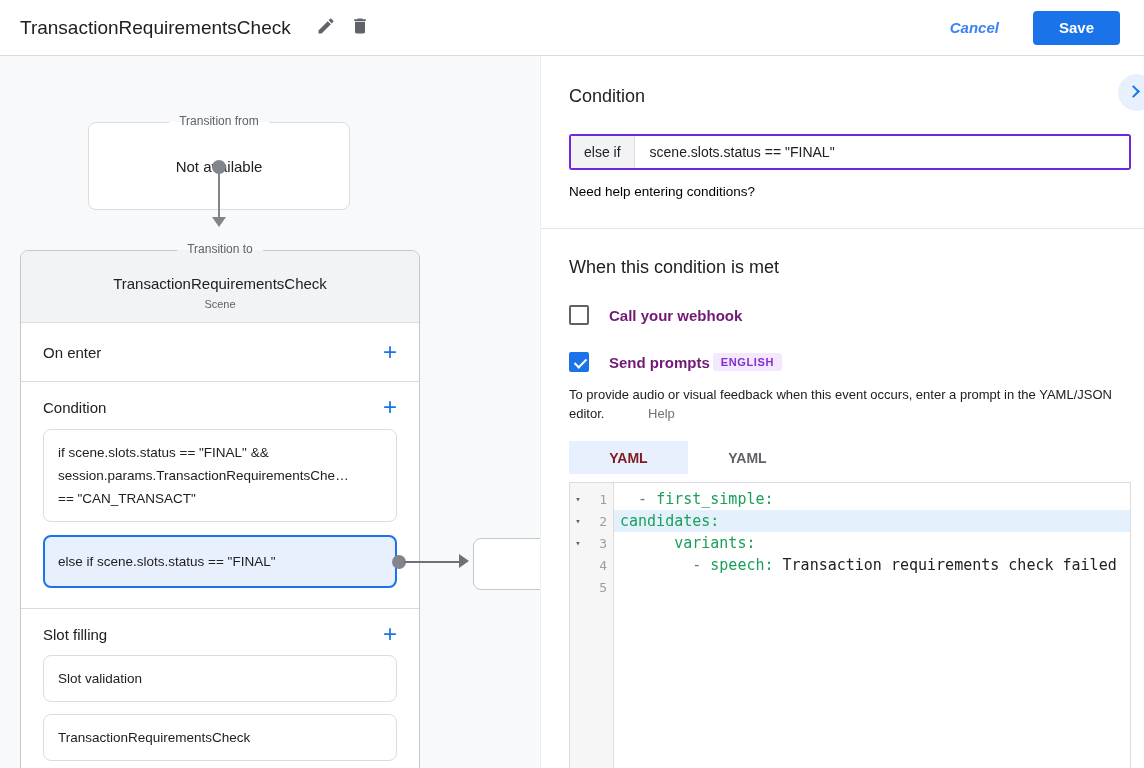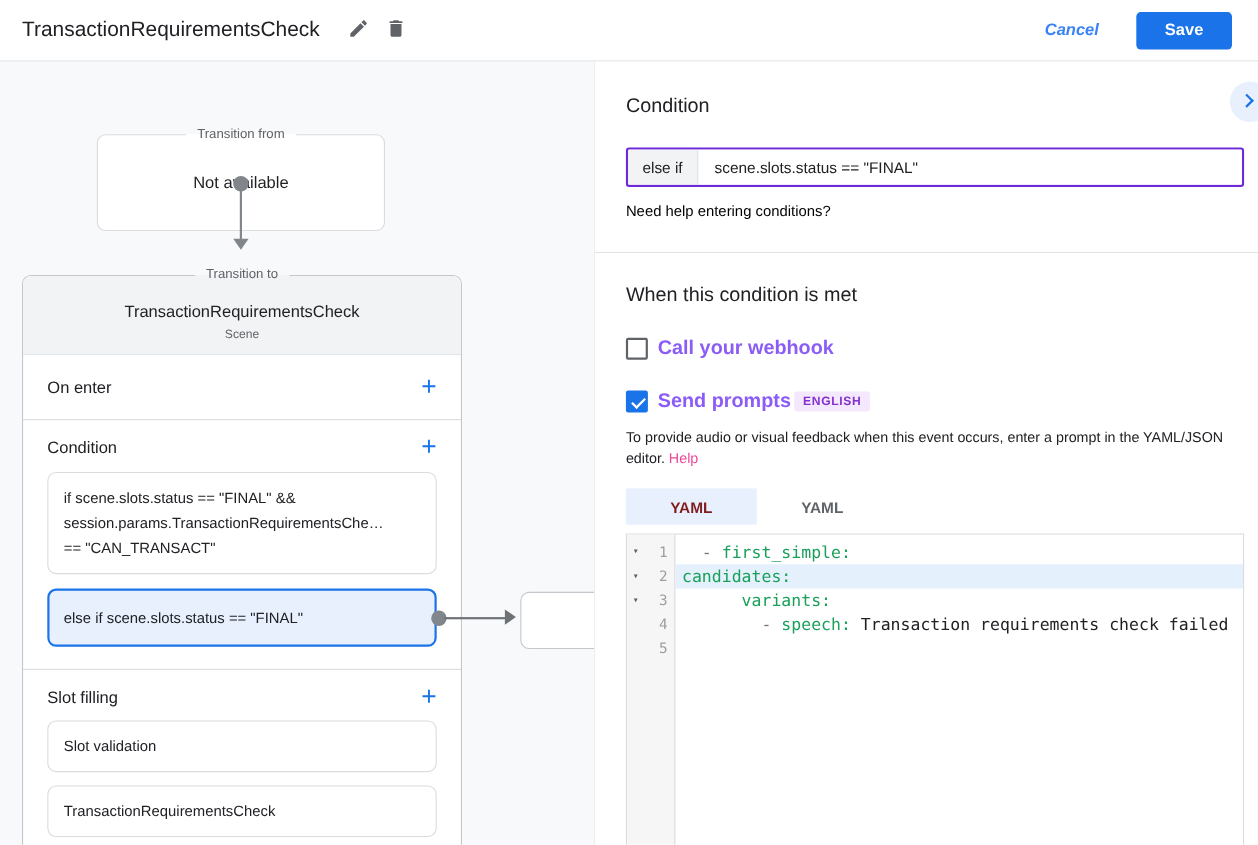--- a/index.html
+++ b/index.html
@@ -81,25 +81,25 @@
   .help-link { display:inline-block; margin-top:14px; font-size:13.5px; color:#000000;
     text-decoration:none; cursor:pointer; }
   .divider { margin:28px 0 0 -28px; width:604px; height:1px; background:#e3e5e8; }
   .when-title { margin-top:28px; }
   .check-row { margin-top:27px; display:flex; align-items:center; }
   .checkbox { width:20px; height:20px; border:2px solid #5f6368; border-radius:2px;
     background:#fff; cursor:pointer; flex:none; }
   .checkbox.checked { background:#1a73e8; border-color:#1a73e8; position:relative; }
   .checkbox.checked::after { content:""; position:absolute; left:6px; top:2px; width:5px; height:10px;
     border-right:2px solid #fff; border-bottom:2px solid #fff; transform:rotate(45deg); }
-  .check-label { margin-left:9px; font-size:18px; font-weight:700; color:#8b5cf6; }
+  .check-label { margin-left:20px; font-size:15px; font-weight:700; color:#701a75; }
   .badge { margin-left:3px; background:#f3e8fd; color:#8430ce; font-size:11px; font-weight:700;
     letter-spacing:.6px; padding:3px 8px; border-radius:3px; }
   .desc { margin-top:13px; width:578px; font-size:13px; line-height:19px; color:#202124; }
-  .desc a { color:#ec4899; text-decoration:none; cursor:pointer; }
+  .desc a { color:#737373; text-decoration:none; cursor:pointer;margin-left:40px; }
   .tabs { margin-top:18px; display:flex; }
   .tab { width:119px; height:33px; display:flex; align-items:center; justify-content:center;
     font-size:14px; font-weight:600; color:#5f6368; cursor:pointer; }
   .tab.active { background:#e8f0fe; color:#7f1d1d; }
 
   
   .editor { margin-top:8px; width:562px; height:306px; border:1px solid #dcdcdc;
     display:flex; font-family:"DejaVu Sans Mono", monospace; }
   .gutter { width:44px; background:#f6f6f6; border-right:1px solid #ddd; padding-top:5px; flex:none; }
   .g-row { height:22px; display:flex; align-items:center; }

